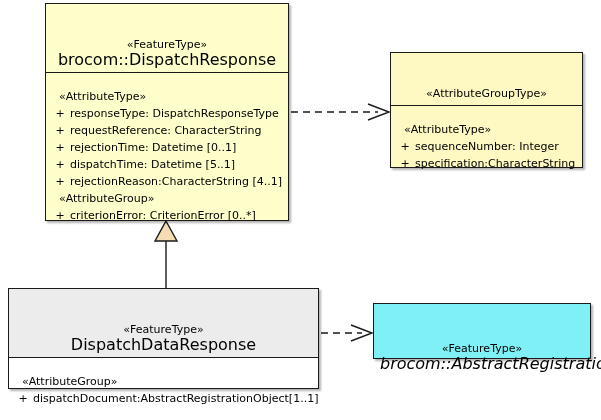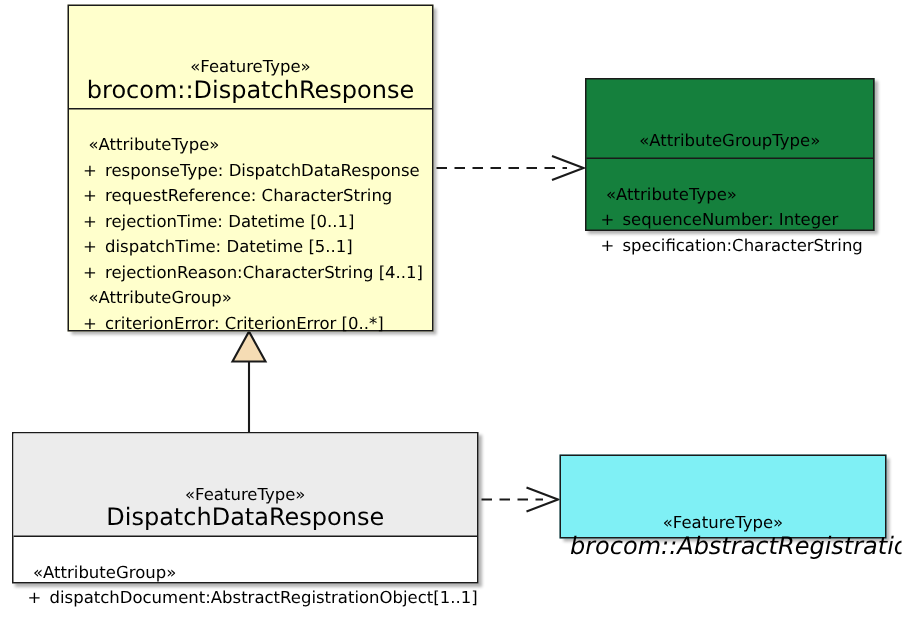--- a/index.html
+++ b/index.html
@@ -83,22 +83,22 @@
   }
 
   
   #class-dispatch-response {
     left: 45px; top: 3px;
     width: 244px; height: 218px;
     background: #ffffcc;
   }
   #class-criterion-error {
     left: 390px; top: 52px;
-    width: 193px; height: 102px;
-    background: #15803d;
+    width: 193px; height: 116px;
+    background: #fef9c3;
   }
   #class-dispatch-data-response {
     left: 8px; top: 288px;
     width: 311px; height: 101px;
     background: #ffffff;
   }
   #class-dispatch-data-response .uml-header {
     background: #ececec;
   }
   #class-abstract-registration-object {
@@ -149,21 +149,21 @@
   <div class="uml-class" id="class-dispatch-response">
     <div class="uml-header">
       <div class="stereotype">«FeatureType»</div>
       <div class="classname">brocom::DispatchResponse</div>
     </div>
     <div class="uml-body">
       <div class="group-label">«AttributeType»</div>
 
       <div class="attr-row">
         <span class="attr-vis">+</span>
-        <span class="attr-text">responseType: DispatchDataResponse</span>
+        <span class="attr-text">responseType: DispatchResponseType</span>
       </div>
       <div class="attr-row">
         <span class="attr-vis">+</span>
         <span class="attr-text">requestReference: CharacterString</span>
       </div>
       <div class="attr-row">
         <span class="attr-vis">+</span>
         <span class="attr-text">rejectionTime: Datetime [0..1]</span>
       </div>
       <div class="attr-row">

